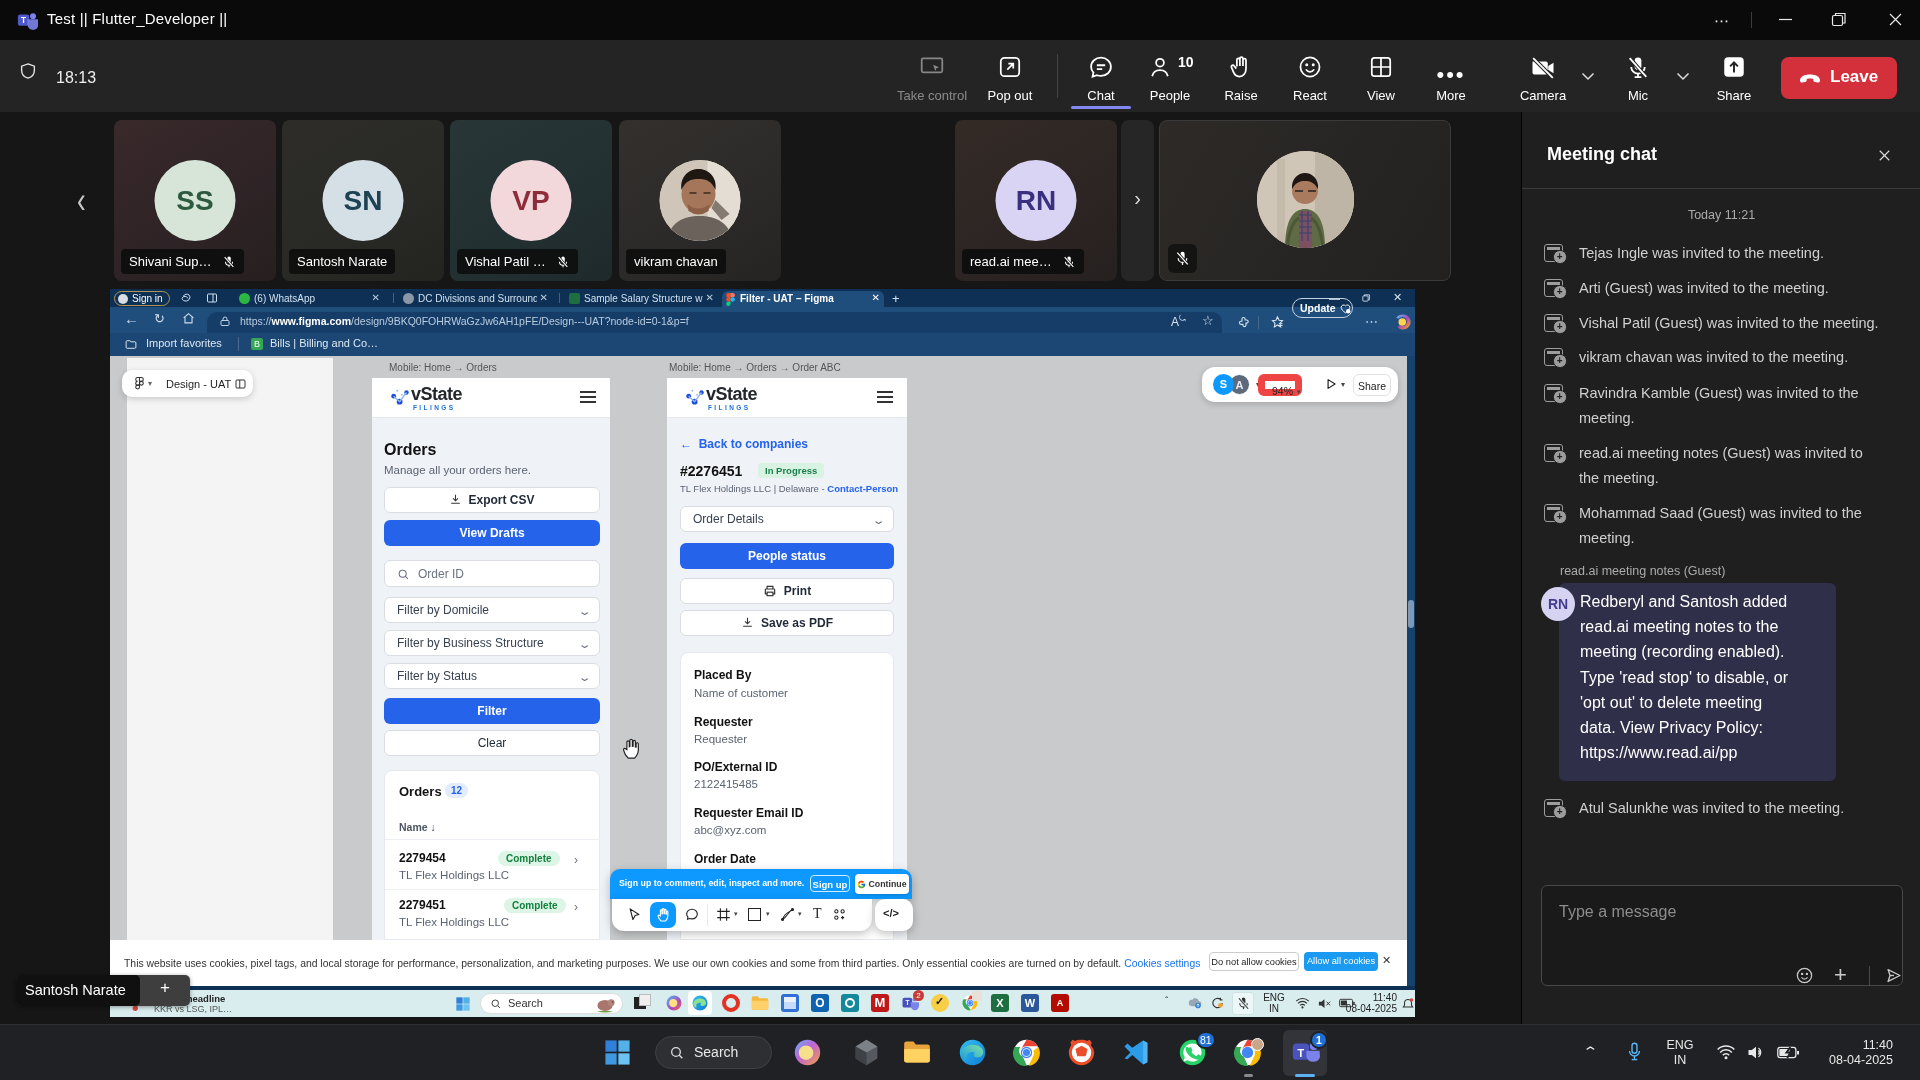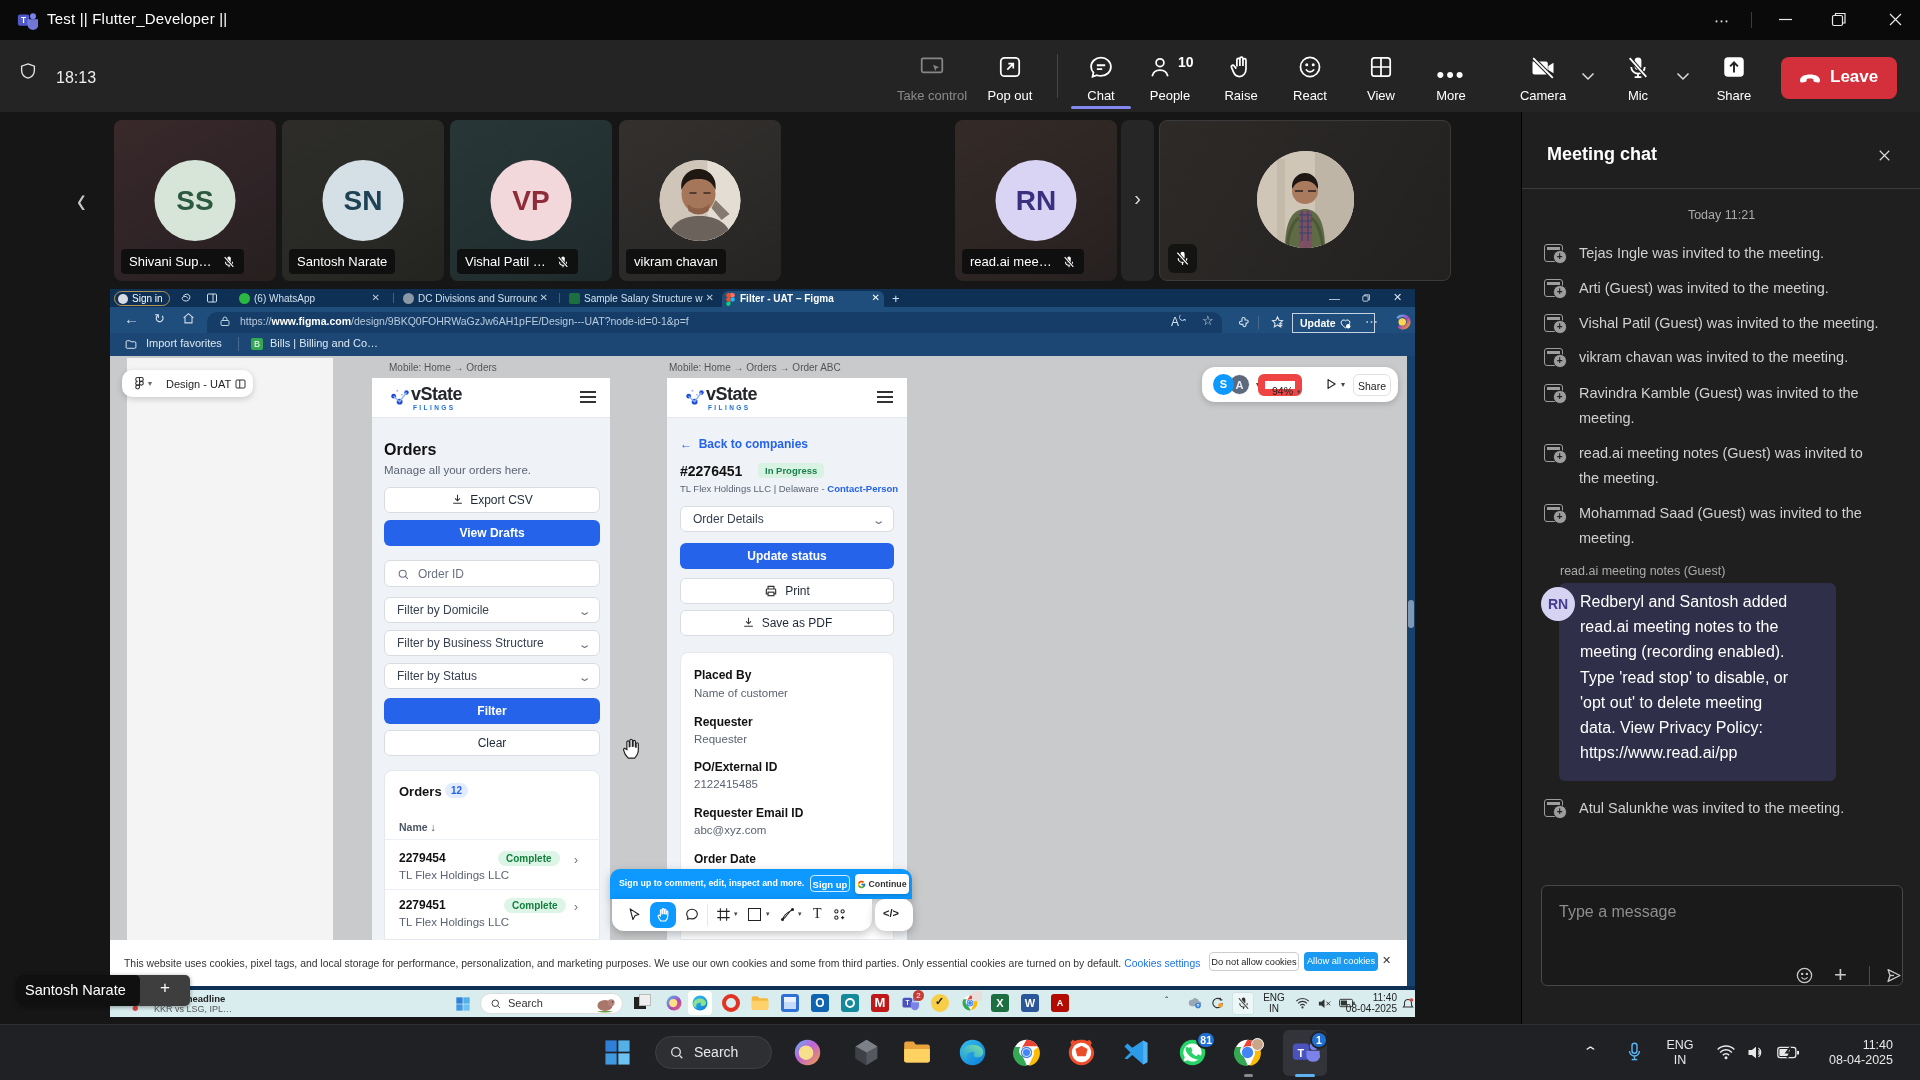--- a/index.html
+++ b/index.html
@@ -32,21 +32,21 @@
 #addrrow { position:absolute; left:0; top:18px; width:1305px; height:26px; background:#1f4e7c; }
 #bmrow { position:absolute; left:0; top:44px; width:1305px; height:23px; background:#1c4674; color:#dce8f2; font-size:11px; }
 #urlpill { position:absolute; left:97px; top:23px; width:1015px; height:30px; background:#153d68; border-radius:10px; }
 
 #figma { position:absolute; left:0; top:67px; width:1305px; height:634px; background:#c9cacb; overflow:hidden; }
 .phead { position:absolute; left:0; top:0; width:100%; height:40px; background:#fff; border-bottom:1px solid #e4e7eb; }
 .small { font-size:11.5px; color:#5b6472; }
 .ffield { position:absolute; left:12px; width:216px; height:26px; background:#fff; border:1px solid #d9dde2; border-radius:6px; font-size:12px; color:#374151; line-height:24px; padding-left:12px; }
 .chev { position:absolute; right:10px; top:1px; color:#6b7280; font-size:11px; transform:scaleX(1.5); }
 .bluebtn { position:absolute; left:12px; width:216px; height:26px; background:#2563eb; border-radius:6px; color:#fff; font-size:12px; font-weight:700; text-align:center; line-height:26px; }
-.whitebtn { position:absolute; left:12px; width:216px; height:26px; background:#fff; border:1px solid #d9dde2; border-radius:6px; color:#1f2937; font-size:12px; font-weight:400; text-align:center; line-height:25px; }
+.whitebtn { position:absolute; left:12px; width:216px; height:26px; background:#fff; border:1px solid #d9dde2; border-radius:6px; color:#1f2937; font-size:12px; font-weight:700; text-align:center; line-height:25px; }
 </style>
 </head>
 <body>
 <div id="titlebar">
   <svg class="abs" style="left:17px;top:10px" width="21" height="21" viewBox="0 0 24 24">
       <rect x="1" y="5" width="13" height="13" rx="2.5" fill="#5059c9"></rect>
       <circle cx="18.3" cy="7.2" r="3.4" fill="#7b83eb"></circle>
       <path d="M12 16.5a6.3 6.3 0 0 0 12.6 0v-6h-12.6z" fill="#7b83eb" opacity=".9"></path>
       <text x="7.4" y="15.3" font-size="9.5" font-weight="bold" fill="#fff" text-anchor="middle" font-family="Liberation Sans">T</text>
     </svg>
@@ -327,21 +327,21 @@
     <div class="abs" style="left:995px;top:1px;color:#d6e2ee;font-size:13px">☆</div>
   </div>
   <svg class="abs" style="left:1126px;top:26px" width="15" height="15" viewBox="0 0 24 24" fill="none" stroke="#d6e2ee" stroke-width="1.8">
       <path d="M12 4a2.5 2.5 0 0 1 2.5 2.5V8H17a2.5 2.5 0 1 1 0 5h-1v3a2.5 2.5 0 1 1-5 0v-1H8a2.5 2.5 0 1 1 0-5h1.5V6.5A2.5 2.5 0 0 1 12 4Z"></path>
     </svg>
   <div class="abs" style="left:1148px;top:27px;width:1px;height:13px;background:#44698d"></div>
   <svg class="abs" style="left:1160px;top:26px" width="15" height="15" viewBox="0 0 24 24" fill="none" stroke="#d6e2ee" stroke-width="1.8">
       <path d="m12 3 2.5 5.4 5.5.7-4 4 1 5.9-5-3-5 3 1-5.9-4-4 5.5-.7z"></path>
       <path d="M14 14h6M14 17h6" stroke-width="1.6"></path>
     </svg>
-  <div class="abs" style="left:1182px;top:24px;width:83px;height:20px;border:1px solid #c3d3e2;border-radius:0">
+  <div class="abs" style="left:1182px;top:9px;width:61px;height:20px;border:1px solid #c3d3e2;border-radius:10px">
     <span class="abs" style="left:7px;top:3px;color:#fff;font-size:10.5px;font-weight:700">Update</span>
     <svg class="abs" style="left:46px;top:3px" width="13" height="13" viewBox="0 0 24 24" fill="none" stroke="#fff" stroke-width="1.8">
         <path d="M12 20c-5-3.5-8-6.5-8-10a4.5 4.5 0 0 1 8-2.8A4.5 4.5 0 0 1 20 10c0 3.5-3 6.5-8 10Z"></path>
         <circle cx="17" cy="17" r="4" fill="#fff" stroke="none"></circle>
       </svg>
   </div>
   <div class="abs" style="left:1255px;top:25px;color:#d6e2ee;font-size:13px;letter-spacing:1px">⋯</div>
   <svg class="abs" style="left:1284px;top:24px" width="18" height="18" viewBox="0 0 24 24">
       <defs>
         <linearGradient id="cpg" x1="0" y1="0" x2="1" y2="1">
@@ -460,21 +460,21 @@
           </svg>
       <span class="abs" style="left:39px;top:6px;font-size:18px;font-weight:700;color:#23262b;letter-spacing:-.5px">vState</span>
       <span class="abs" style="left:41px;top:26px;font-size:6.5px;font-weight:700;color:#1d6fd8;letter-spacing:2.4px">FILINGS</span>
       <div class="abs" style="right:14px;top:13px;width:16px;height:2px;background:#333;box-shadow:0 5px 0 #333,0 10px 0 #333"></div>
       </div>
       <div class="abs" style="left:13px;top:59px;color:#2563eb;font-size:12px;font-weight:700">←&nbsp;&nbsp;Back to companies</div>
       <div class="abs" style="left:13px;top:85px;font-size:14px;font-weight:700;color:#111">#2276451</div>
       <span class="abs" style="left:91px;top:85px;background:#d9f3e3;color:#1a7f4e;font-size:9.5px;font-weight:700;border-radius:4px;padding:2px 7px">In Progress</span>
       <div class="abs" style="left:13px;top:105px;font-size:9.5px;color:#5b6472;white-space:nowrap">TL Flex Holdings LLC | Delaware - <b style="color:#2563eb">Contact-Person</b></div>
       <div class="ffield" style="left:13px;top:128px;width:214px">Order Details<span class="chev">⌄</span></div>
-      <div class="bluebtn" style="left:13px;top:165px;width:214px">Update status</div>
+      <div class="bluebtn" style="left:13px;top:165px;width:214px">People status</div>
       <div class="whitebtn" style="left:13px;top:200px;width:214px">
         <svg style="vertical-align:-3px;margin-right:7px" width="14" height="14" viewBox="0 0 24 24" fill="none" stroke="#333" stroke-width="2">
             <path d="M7 8V4h10v4M7 17H4v-7a1.5 1.5 0 0 1 1.5-1.5h13A1.5 1.5 0 0 1 20 10v7h-3"></path>
             <rect x="7" y="14" width="10" height="6"></rect>
           </svg>Print</div>
       <div class="whitebtn" style="left:13px;top:232px;width:214px">
         <svg style="vertical-align:-2px;margin-right:7px" width="13" height="13" viewBox="0 0 24 24" fill="none" stroke="#333" stroke-width="2">
             <path d="M12 3v11M7.5 10 12 14.5 16.5 10M4 19h16"></path>
           </svg>Save as PDF</div>
       <div class="abs" style="left:13px;top:274px;width:214px;height:288px;background:#fff;border-radius:8px 8px 0 0;border:1px solid #e5e8ee">
@@ -788,21 +788,21 @@
     </svg>
   <svg class="abs" style="left:1122px;top:13px" width="29" height="29" viewBox="0 0 24 24">
       <path d="M17.5 2 21 4v16l-3.5 2-9-8-4 3.5L2 17l5-5-5-5 2.5-2.5 4 3.5z" fill="#2d9ce8"></path>
       <path d="M17.5 2 21 4v16l-3.5 2V2z" fill="#4fb2f2"></path>
     </svg>
   <svg class="abs" style="left:1178px;top:13px" width="29" height="29" viewBox="0 0 24 24">
       <circle cx="12" cy="12" r="10.5" fill="#25d366"></circle>
       <path d="M12 4.5A7.5 7.5 0 0 0 5.6 16l-1 3.4 3.5-1A7.5 7.5 0 1 0 12 4.5Z" fill="#fff"></path>
       <path d="M9.2 8.2c.2-.5.5-.5.7-.5h.6c.2 0 .4 0 .6.5s.7 1.7.7 1.8c.1.1.1.3 0 .5l-.4.6c-.1.2-.3.3-.1.6.2.3.8 1.3 1.7 2 .9.7 1.7 1 2 1.1.3.1.4 0 .6-.2l.8-.9c.2-.2.4-.2.6-.1l1.8.9c.2.1.4.2.4.3 0 .2 0 .8-.3 1.5-.3.7-1.6 1.4-2.2 1.4-.6.1-1.3.3-4.3-.9-3-1.2-4.8-4.3-5-4.5-.1-.2-1.1-1.5-1.1-2.9 0-1.4.7-2 .9-2.2Z" fill="#25d366"></path>
     </svg>
-  <span class="abs" style="left:1196px;top:6px;min-width:20px;height:18px;background:#1f6fd4;border:2px solid #202124;border-radius:10px;color:#fff;font-size:10.5px;font-weight:700;text-align:right;line-height:14px;padding:0 2px">81</span>
+  <span class="abs" style="left:1196px;top:6px;min-width:20px;height:18px;background:#1f6fd4;border:2px solid #202124;border-radius:10px;color:#fff;font-size:10.5px;font-weight:400;text-align:left;line-height:14px;padding:0 2px">81</span>
   <svg class="abs" style="left:1233px;top:13px" width="29" height="29" viewBox="0 0 24 24">
       <circle cx="12" cy="12" r="10.5" fill="#fff"></circle>
       <path d="M12 1.5a10.5 10.5 0 0 1 9.1 5.25H12A5.25 5.25 0 0 0 7.5 9.4z" fill="#ea4335"></path>
       <path d="M21.8 7.5a10.5 10.5 0 0 1-8 15.5l3.5-7.5a5.25 5.25 0 0 0 .4-5z" fill="#fbbc05"></path>
       <path d="M2.2 7.5a10.5 10.5 0 0 0 10.3 15.6L9 15.6A5.25 5.25 0 0 1 7 7.5z" fill="#34a853"></path>
       <circle cx="12" cy="12" r="4.7" fill="#4285f4"></circle>
     </svg>
   <span class="abs" style="left:1251px;top:13px;width:13px;height:13px;border-radius:50%;background:#c9a689;border:1px solid #fff"></span>
   <div class="abs" style="left:1244px;top:49px;width:9px;height:3px;border-radius:2px;background:#8a8a8a"></div>
   <div class="abs" style="left:1283px;top:5px;width:44px;height:46px;background:#33343a;border-radius:6px"></div>

